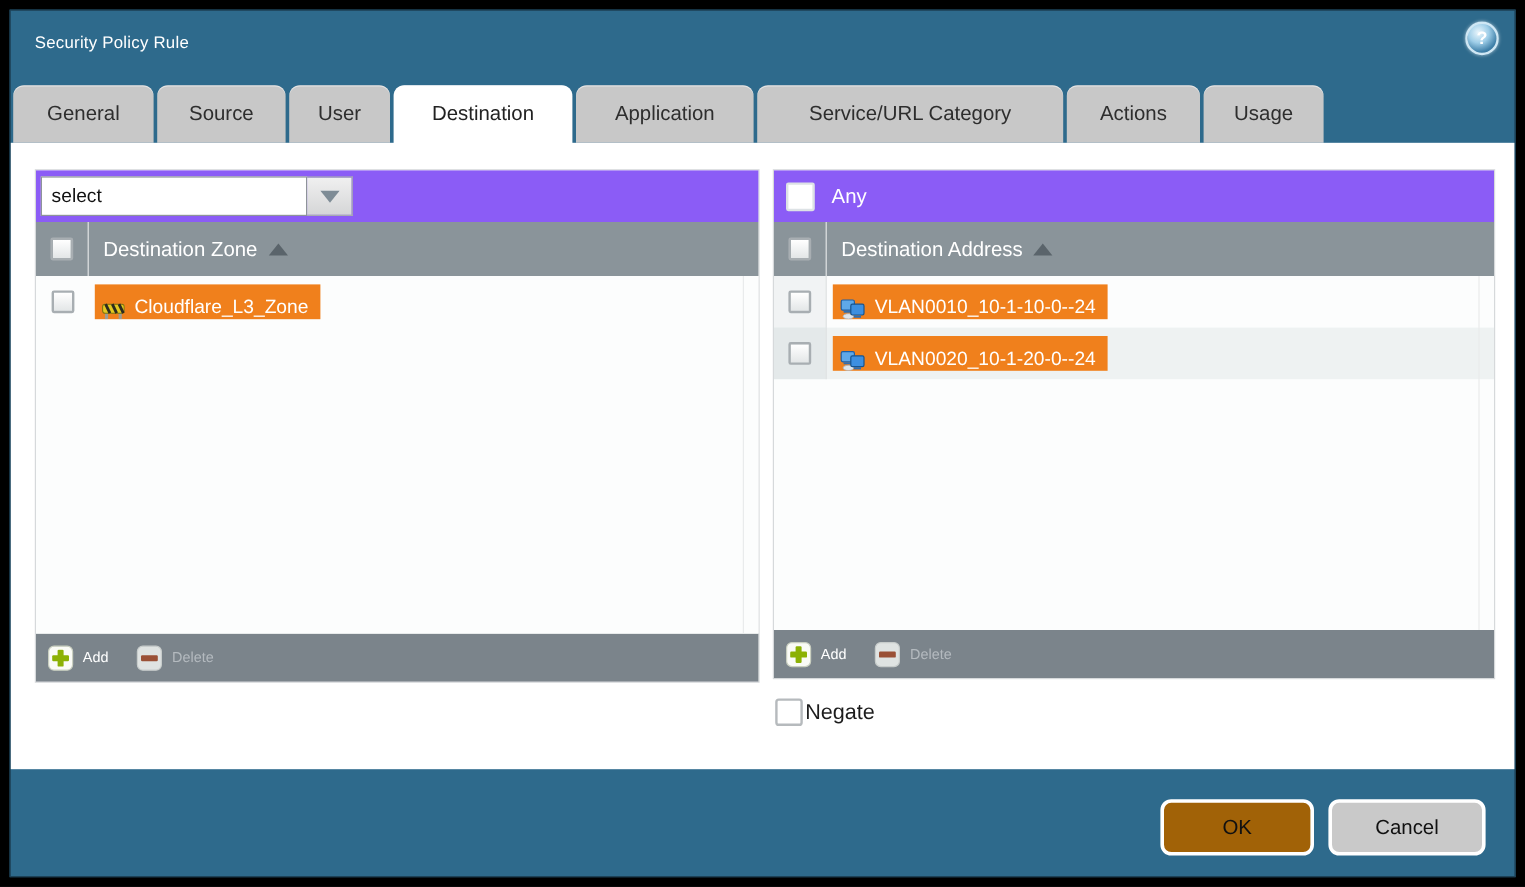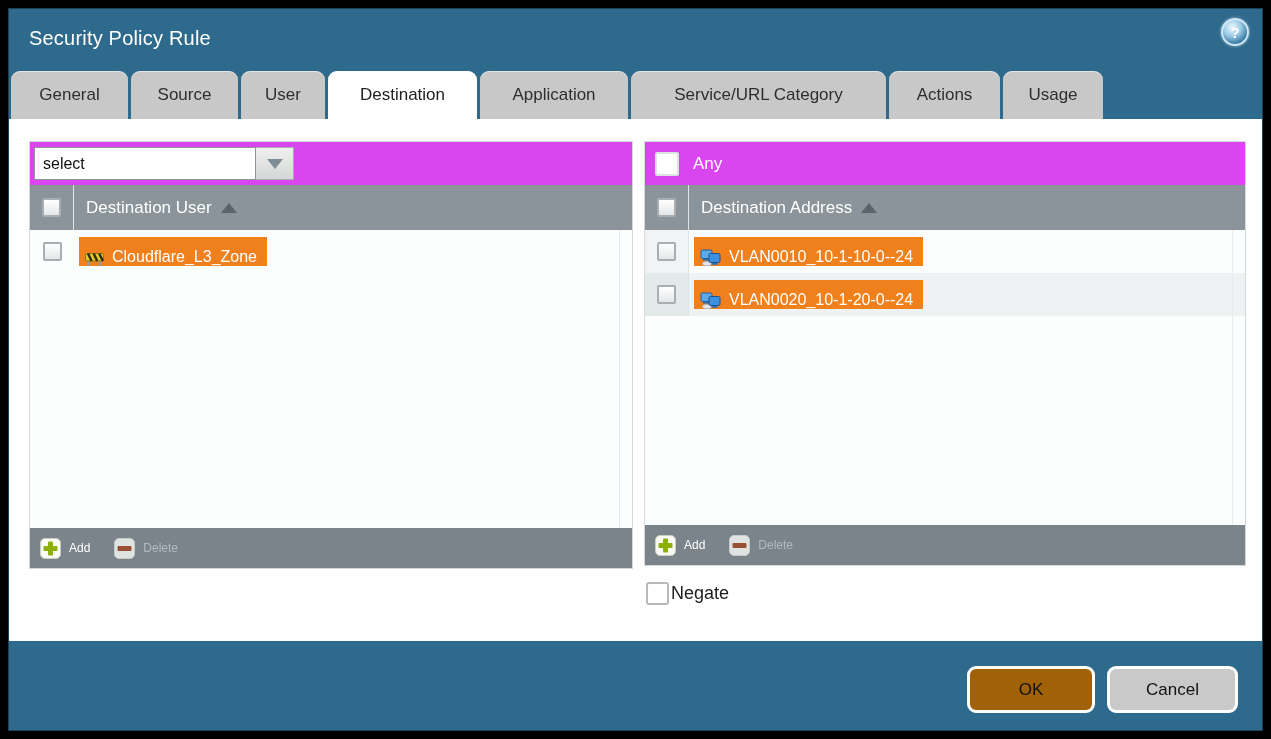--- a/index.html
+++ b/index.html
@@ -3,21 +3,21 @@
 <meta charset="utf-8">
 <style>
   * { box-sizing: border-box; margin: 0; padding: 0; }
   html,body { width:1271px; height:739px; background:#000; font-family:"Liberation Sans", sans-serif; overflow:hidden; }
 
   .dialog { position:absolute; left:8px; top:8px; width:1255px; height:723px;
             background:#2E6A8C; border:1px solid #1d4257; }
 
   
   .title-bar { position:absolute; top:0; left:0; right:0; height:62px; }
-  .title { position:absolute; left:20px; top:18px; color:#fff; font-size:20px; letter-spacing:.2px;text-align:right; }
+  .title { position:absolute; left:20px; top:18px; color:#fff; font-size:14px; letter-spacing:.2px;text-align:right; }
   .help { position:absolute; top:9px; right:13px; width:28px; height:28px; border-radius:50%;
           background: radial-gradient(circle at 38% 30%, #EAF6FC 0%, #9FCEE8 38%, #3E7FA8 72%, #2E6A8C 100%);
           border:2px solid #cfe7f4; color:#fff; font-size:15px; font-weight:bold;
           display:flex; align-items:center; justify-content:center; cursor:pointer;
           box-shadow:0 0 3px rgba(255,255,255,.6); }
 
   
   .tabs { position:absolute; left:2px; top:62px; height:48px; display:flex; gap:3px; }
   .tab { height:48px; line-height:48px; text-align:center; background:#C8C8C8;
          border-radius:9px 9px 0 0; color:#2e2e2e; font-size:17px; cursor:pointer;
@@ -26,21 +26,21 @@
   .t0{width:117px}.t1{width:107px}.t2{width:84px}.t3{width:149px}
   .t4{width:148px}.t5{width:255px}.t6{width:111px}.t7{width:100px}
 
   
   .content { position:absolute; left:0; right:0; top:110px; height:522px; background:#fff; z-index:2; }
 
   .panel { position:absolute; display:flex; flex-direction:column; border:1px solid #D6D9DB; }
   .panel-left  { left:20px;  top:22px; width:604px; height:428px; }
   .panel-right { left:635px; top:22px; width:602px; height:425px; }
 
-  .panel-toolbar { height:43px; background:#d946ef; display:flex; align-items:center; padding:0 4px; flex:0 0 auto; }
+  .panel-toolbar { height:43px; background:#8b5cf6; display:flex; align-items:center; padding:0 4px; flex:0 0 auto; }
   .select-input { width:222px; height:33px; border:1px solid #8E9499; font-size:16px; padding:0 8px;
                   font-family:"Liberation Sans", sans-serif; color:#111; outline:none; }
   .select-btn { width:38px; height:33px; background:linear-gradient(#F0F0F0,#D5D6D7);
                 border:1px solid #A7ACB0; border-left:none; display:flex; align-items:center; justify-content:center; cursor:pointer; }
   .dd-tri { width:0; height:0; border-left:8px solid transparent; border-right:8px solid transparent; border-top:10px solid #7E8C96; }
 
   .cb { background:linear-gradient(#FFFFFF,#E3E6E7); border:2px solid #A8AEB2; border-radius:2px; cursor:pointer; }
   .cb-19 { width:19px; height:19px; }
   .cb-any { width:24px; height:24px; background:#fff; border:2px solid #DDE2E5; border-radius:2px; cursor:pointer; }
   .cb-negate { width:23px; height:23px; background:#fff; border:2px solid #B6BABD; border-radius:3px; cursor:pointer; }
@@ -111,21 +111,21 @@
         <div class="select-btn">
           <span class="dd-tri"></span>
         </div>
       </div>
 
       <div class="panel-colheader">
         <div class="cbcell">
             <span class="cb cb-19"></span>
           </div>
         <div class="colheader-label">
-          <span>Destination User</span>
+          <span>Destination Zone</span>
           <span class="sort-tri"></span>
         </div>
       </div>
 
       <div class="panel-rows">
         <div class="row">
           <div class="cbcell">
               <span class="cb cb-19"></span>
             </div>
           <span class="chip">

